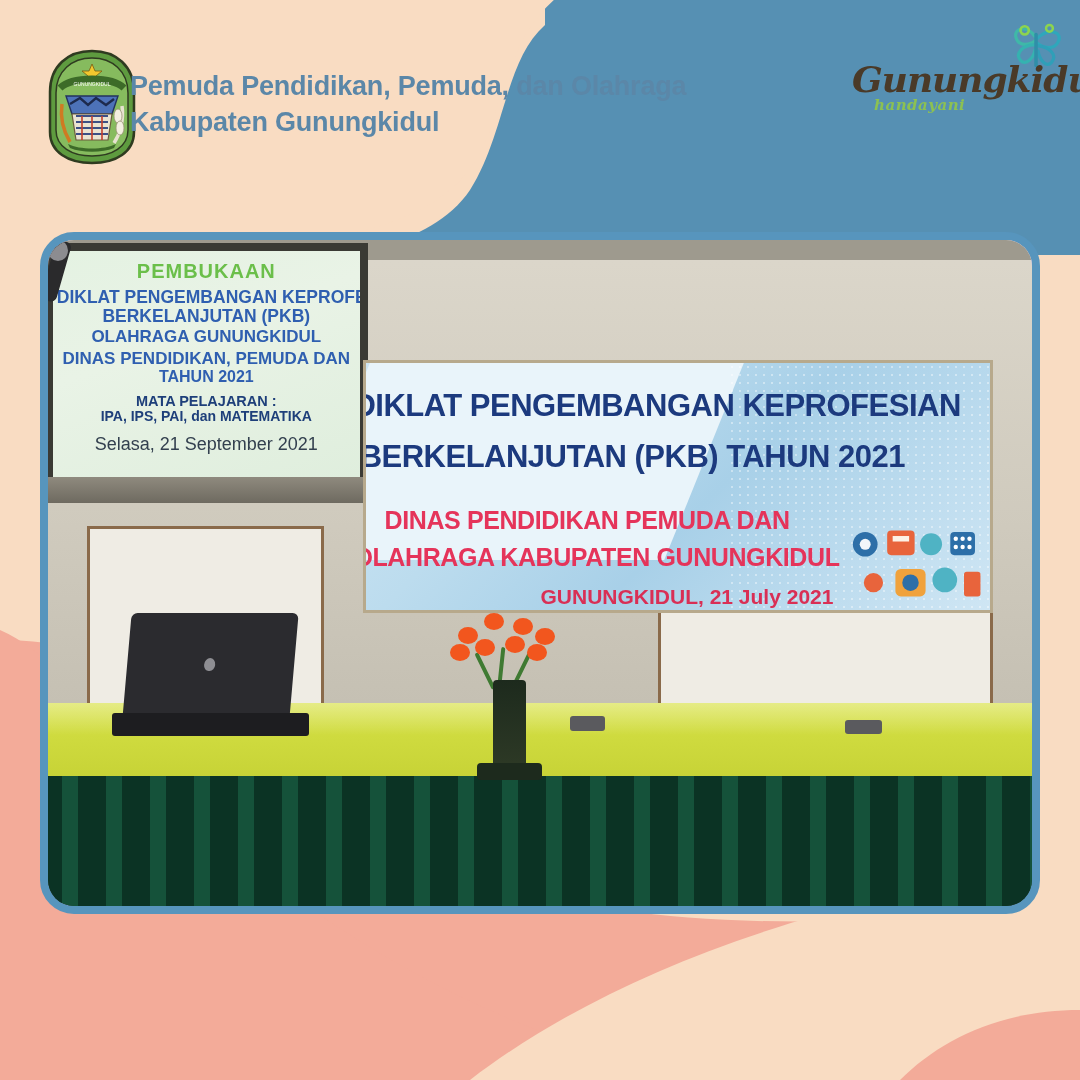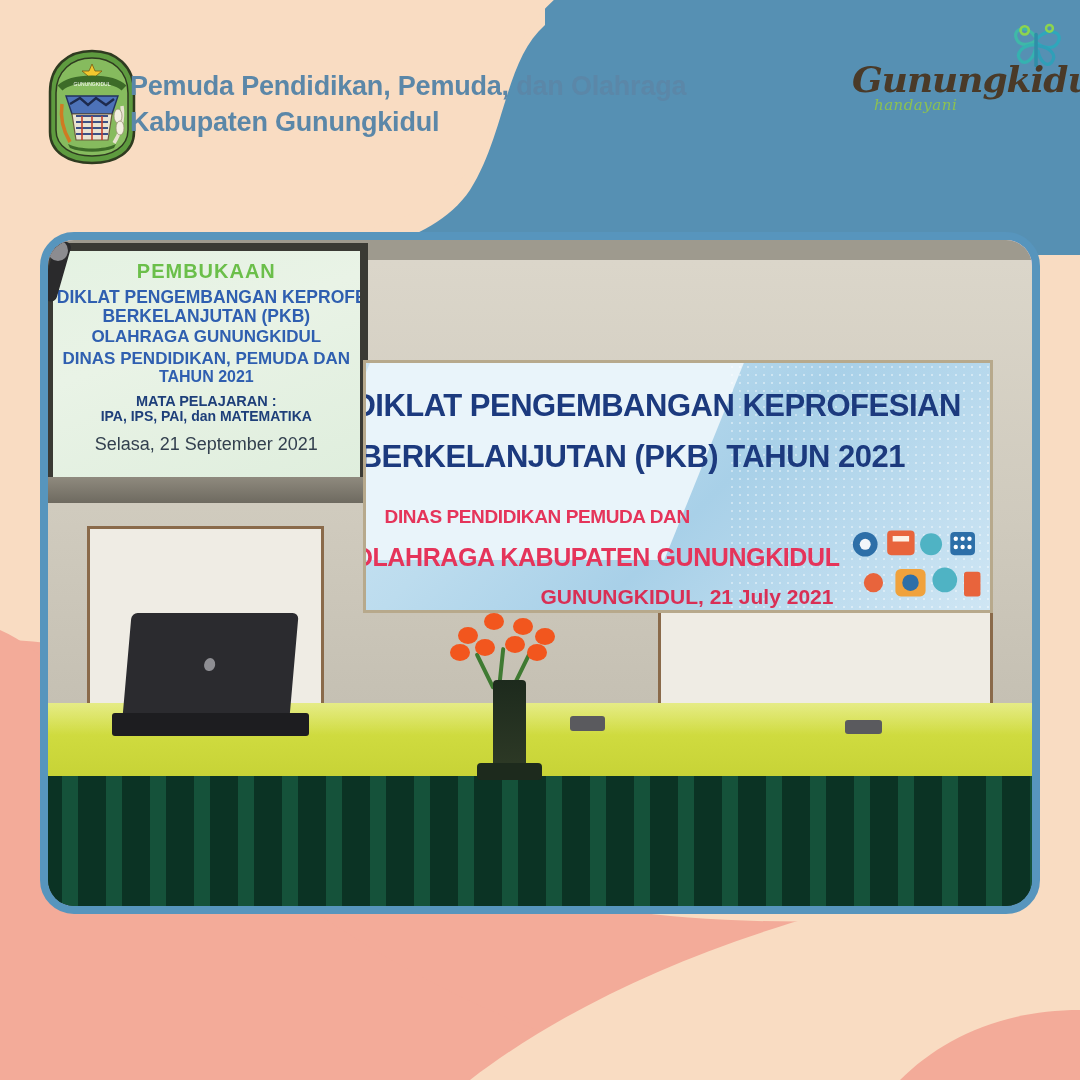--- a/index.html
+++ b/index.html
@@ -28,21 +28,21 @@
 
   .gk-logo { position:absolute; right:18px; top:36px; width:210px; height:90px; }
   .gk-word {
     position:absolute; left:0; top:22px; width:178px;
     font-family:"DejaVu Serif", serif; font-style:italic; font-weight:bold;
     font-size:36px; color:#4a3a28; letter-spacing:-1px; white-space:nowrap;
   }
   .gk-sub {
     position:absolute; left:22px; top:60px;
     font-family:"DejaVu Serif", serif; font-style:italic;
-    font-size:15px; color:#8cc152; letter-spacing:0.5px;
+    font-size:15px; color:#8cc152; letter-spacing:0.5px;font-weight:bold;
   }
 
   
   .photo-card {
     position:absolute; left:40px; top:232px; width:1000px; height:682px;
     border:8px solid #5795bd; border-radius:34px;
     overflow:hidden; background:#c4b5fd;
   }
   .photo-inner { position:absolute; inset:0; overflow:hidden; }
 
@@ -94,21 +94,21 @@
     background:#e9f4fa; transform:skewX(-22deg);
   }
   .banner-dots {
     position:absolute; right:0; top:0; width:42%; height:100%;
     background-image:radial-gradient(#ffffff88 1.1px, transparent 1.2px);
     background-size:8px 8px; opacity:.75;
   }
   .bn { position:absolute; white-space:nowrap; font-weight:bold; }
   .bn-1 { left:-2%; top:10%; font-size:31px; color:#1c3a7e; letter-spacing:-0.5px; }
   .bn-2 { left:-1%; top:31%; font-size:31px; color:#1c3a7e; letter-spacing:-0.5px; }
-  .bn-3 { left:3%; top:58%; font-size:19px; color:#e5345a; letter-spacing:-0.4px; }
+  .bn-3 { left:3%; top:58%; font-size:25px; color:#e5345a; letter-spacing:-0.4px; }
   .bn-4 { left:-2%; top:73%; font-size:25px; color:#e5345a; letter-spacing:-0.4px; }
   .bn-5 { left:28%; top:90%; font-size:21px; color:#d92f55; }
   .banner-icons { position:absolute; right:1%; bottom:1%; width:22%; height:36%; }
 
   
   .person { position:absolute; }
   .head { position:absolute; border-radius:48% 48% 44% 44%; background:#c79a74; }
   .hair { position:absolute; border-radius:50% 50% 0 0; background:#342b26; }
   .mask { position:absolute; border-radius:34% 34% 52% 52%; }
   .body { position:absolute; border-radius:26px 26px 8px 8px;

